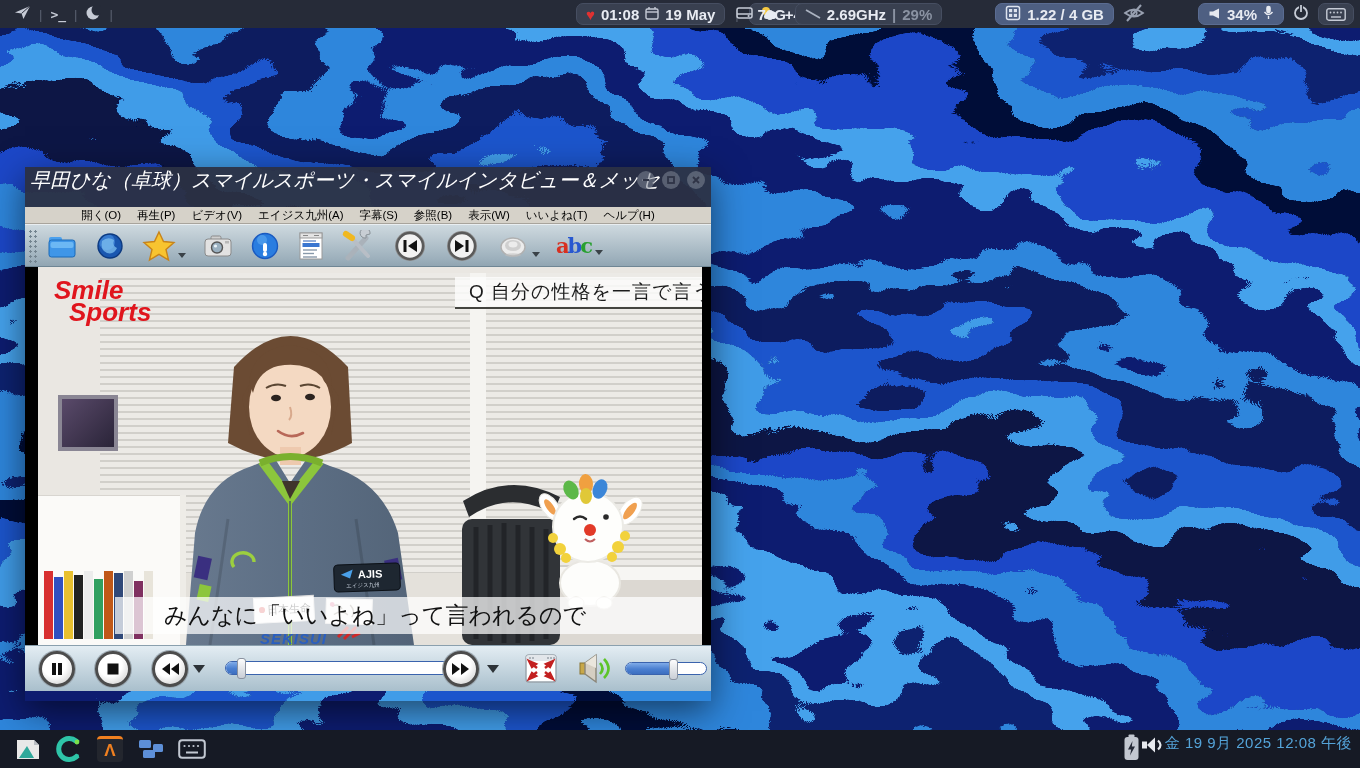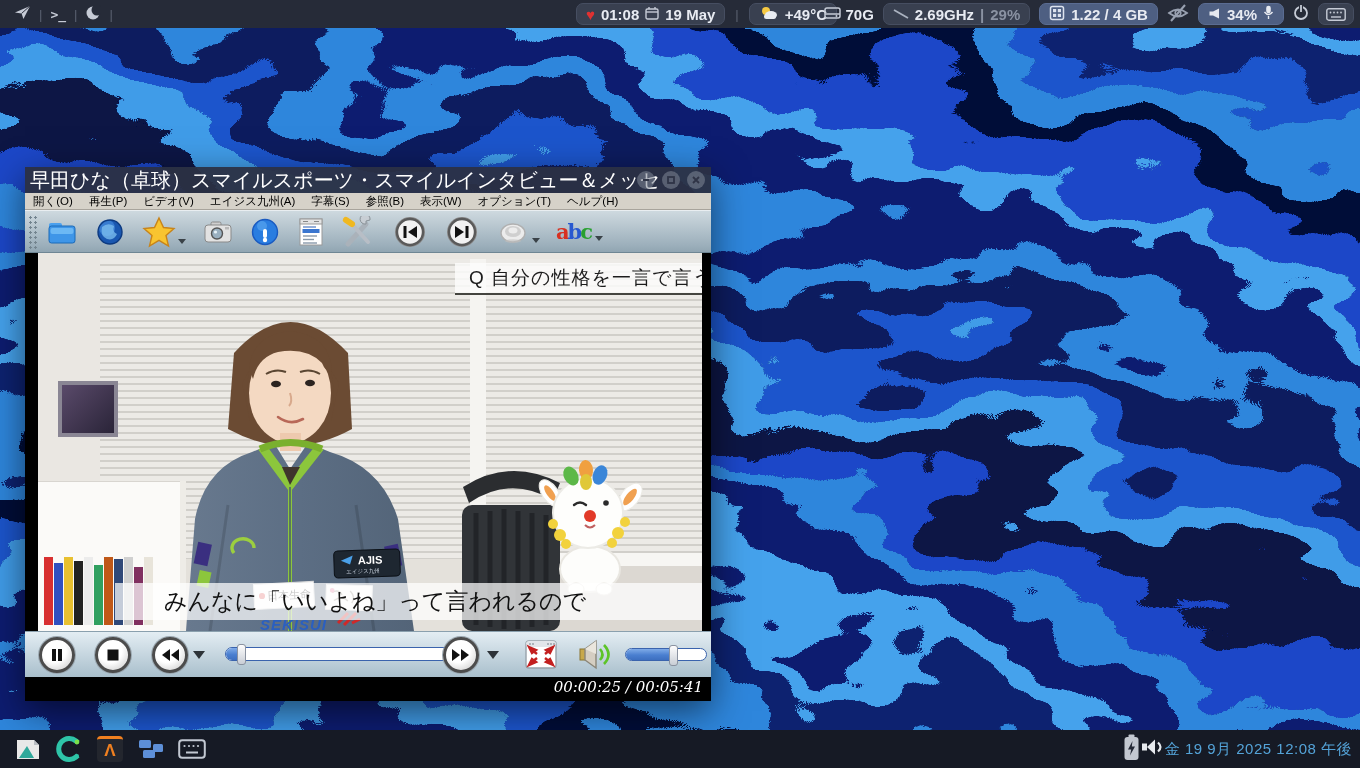--- a/index.html
+++ b/index.html
@@ -12,45 +12,45 @@
 
   
   .top-panel { position:absolute; left:0; top:0; width:1360px; height:28px;
     background:#262b38; display:flex; align-items:center; color:#c6cbd6; font-size:15px; z-index:50; }
   .tp-left { display:flex; align-items:center; gap:8px; margin-left:14px; }
   .tp-sep { color:#5a6170; font-size:13px; }
   .tp-center { position:absolute; left:576px; top:0; height:28px; display:flex; align-items:center; gap:10px; }
   .tp-right { position:absolute; right:6px; top:0; height:28px; display:flex; align-items:center; gap:9px; }
   .pill { display:flex; align-items:center; gap:6px; background:#394050; border:1px solid #464e61;
     border-radius:7px; height:22px; padding:0 9px; font-weight:bold; color:#e8ebf2; font-size:15px; }
-  .pill.blue { background:#4e5f82; border-color:#5a6c92; }
+  .pill.blue { background:#4e5f82; border-color:#5a6c92;margin-left:44px; }
   .dim { color:#8a92a2; }
   .term-glyph { font-family:"DejaVu Sans Mono", monospace; font-weight:bold; font-size:13px; color:#c6cbd6; }
 
   
   .taskbar { position:absolute; left:0; top:730px; width:1360px; height:38px; background:#161a25;
     display:flex; align-items:center; z-index:50; }
   .tb-left { display:flex; align-items:center; gap:13px; margin-left:14px; }
-  .tb-right { position:absolute; right:8px; display:flex; align-items:center; }
+  .tb-right { position:absolute; right:8px; display:flex; align-items:flex-start; }
   .tb-clock { color:#54a3d8; font-size:15px; letter-spacing:0.5px; }
   .launcher { display:flex; align-items:center; justify-content:center; width:28px; height:28px; }
   .lambda-tile { width:26px; height:26px; background:#23262e; border-radius:4px; border-top:3px solid #f08020;
     color:#f08020; font-weight:bold; font-size:17px; display:flex; align-items:center; justify-content:center; }
 
   
   .win { position:absolute; left:25px; top:167px; width:686px; height:534px;
     box-shadow:0 10px 34px rgba(0,0,0,.55); z-index:40; }
-  .titlebar { position:relative; height:26px; background:rgba(43,48,67,.95); overflow:hidden; }
+  .titlebar { position:relative; height:40px; background:rgba(43,48,67,.95); overflow:hidden;font-style:italic; }
   .title-text { position:absolute; left:5px; top:0; line-height:26px; color:#fff; font-size:20px;
     white-space:nowrap; width:686px; overflow:hidden; }
   .winbtns { position:absolute; right:6px; top:4px; display:flex; gap:7px; }
   .winbtn { width:18px; height:18px; border-radius:50%; background:rgba(128,134,150,.55);
     display:flex; align-items:center; justify-content:center; }
   .menubar { height:17px; background:#d6d2c9; border-bottom:1px solid #a8a49c; display:flex;
-    align-items:center; font-size:11.5px; color:#000; }
+    align-items:center; font-size:11.5px; color:#000;justify-content:center; }
   .menu-item { padding:0 8px; }
   .toolbar { height:43px; background:linear-gradient(#ced9df,#9db0bc 82%,#91a5b2);
     border-top:1px solid #e9eef1; border-bottom:1px solid #6f8694; display:flex; align-items:center; }
   .grip { width:10px; height:34px; margin-left:3px;
     background-image:radial-gradient(circle, #73848f 1px, transparent 1.2px); background-size:5px 5px; }
   .tool-btn { display:flex; align-items:flex-end; margin:0 8px; }
   .drop { width:0; height:0; border-left:4px solid transparent; border-right:4px solid transparent;
     border-top:5px solid #3a4248; margin:0 0 4px 2px; }
 
   .video-area { position:relative; height:378px; background:#000; overflow:hidden; }
@@ -279,21 +279,21 @@
     </div>
 
     <div class="menubar">
       <span class="menu-item">開く(O)</span>
       <span class="menu-item">再生(P)</span>
       <span class="menu-item">ビデオ(V)</span>
       <span class="menu-item">エイジス九州(A)</span>
       <span class="menu-item">字幕(S)</span>
       <span class="menu-item">参照(B)</span>
       <span class="menu-item">表示(W)</span>
-      <span class="menu-item">オプション(T)</span>
+      <span class="menu-item">いいよね(T)</span>
       <span class="menu-item">ヘルプ(H)</span>
     </div>
 
     <div class="toolbar">
       <div class="grip"></div>
       <span class="tool-btn">
         <svg width="32" height="30" viewBox="0 0 32 30">
             <rect x="3" y="6" width="13" height="7" rx="2" fill="#4aa0ee"></rect>
             <rect x="3" y="9" width="26" height="17" rx="2.5" fill="#3f96e8" stroke="#1b6ab8" stroke-width="1"></rect>
             <rect x="4.5" y="11" width="23" height="6" rx="2" fill="#6cb8f4"></rect>
@@ -492,20 +492,24 @@
             <g transform="rotate(2 310 344)">
               <rect x="288" y="332" width="46" height="25" fill="#f8f8f6" stroke="#ddd"></rect>
               <path d="M294,340 q6,-4 10,2 M296,348 q8,-6 14,0 M312,338 q6,6 2,12" fill="none" stroke="#9a948c" stroke-width="1.4"></path>
               <circle cx="294" cy="338" r="2.4" fill="#e080a0"></circle>
             </g>
             <text x="222" y="377" font-family="Liberation Sans, sans-serif" font-size="15" font-weight="bold" font-style="italic" fill="#2a5fc0" letter-spacing="1">SEKISUI</text>
             <path d="M300,370 l10,-10 M306,372 l12,-12 M314,370 l8,-4" stroke="#d02828" stroke-width="3" fill="none"></path>
           </g>
         </svg>
 
+        <div class="logo">
+          <div>Smile</div>
+          <div class="l2">Sports</div>
+        </div>
         <div class="q-band">Q 自分の性格を一言で言うと？</div>
         <div class="sub-band">みんなに「いいよね」って言われるので</div>
       </div>
     </div>
 
     <div class="controlbar">
       <div class="cbtn" style="left:14px;">
         <svg width="16" height="16" viewBox="0 0 16 16">
             <rect x="3" y="2" width="4" height="12" fill="#111"></rect>
             <rect x="9" y="2" width="4" height="12" fill="#111"></rect>
@@ -563,23 +567,20 @@
           <path d="M24,11 q5,5.5 0,11" fill="none" stroke="#5dc428" stroke-width="2.6"></path>
           <path d="M28,7 q9,9.5 0,19" fill="none" stroke="#5dc428" stroke-width="2.6"></path>
         </svg>
       </div>
       <div class="slider" style="left:600px; top:16px; width:82px; height:13px;">
         <div class="sfill" style="width: 60%;"></div>
         <div class="shandle" style="left: 60%;"></div>
       </div>
     </div>
 
-    <div class="statusbar">
-      <span class="time-text">00:00:25 / 00:05:41</span>
-    </div>
   </div>
 
   <div class="taskbar">
     <div class="tb-left">
       <span class="launcher">
         <svg width="26" height="23" viewBox="0 0 26 23">
             <path d="M2,2 h17 l5,5 v14 h-22 z" fill="#e8e8e8"></path>
             <path d="M19,2 l5,5 h-5 z" fill="#b8bcc2"></path>
             <polygon points="4,20 12,8 19,20" fill="#2fa89a"></polygon>
           </svg>

